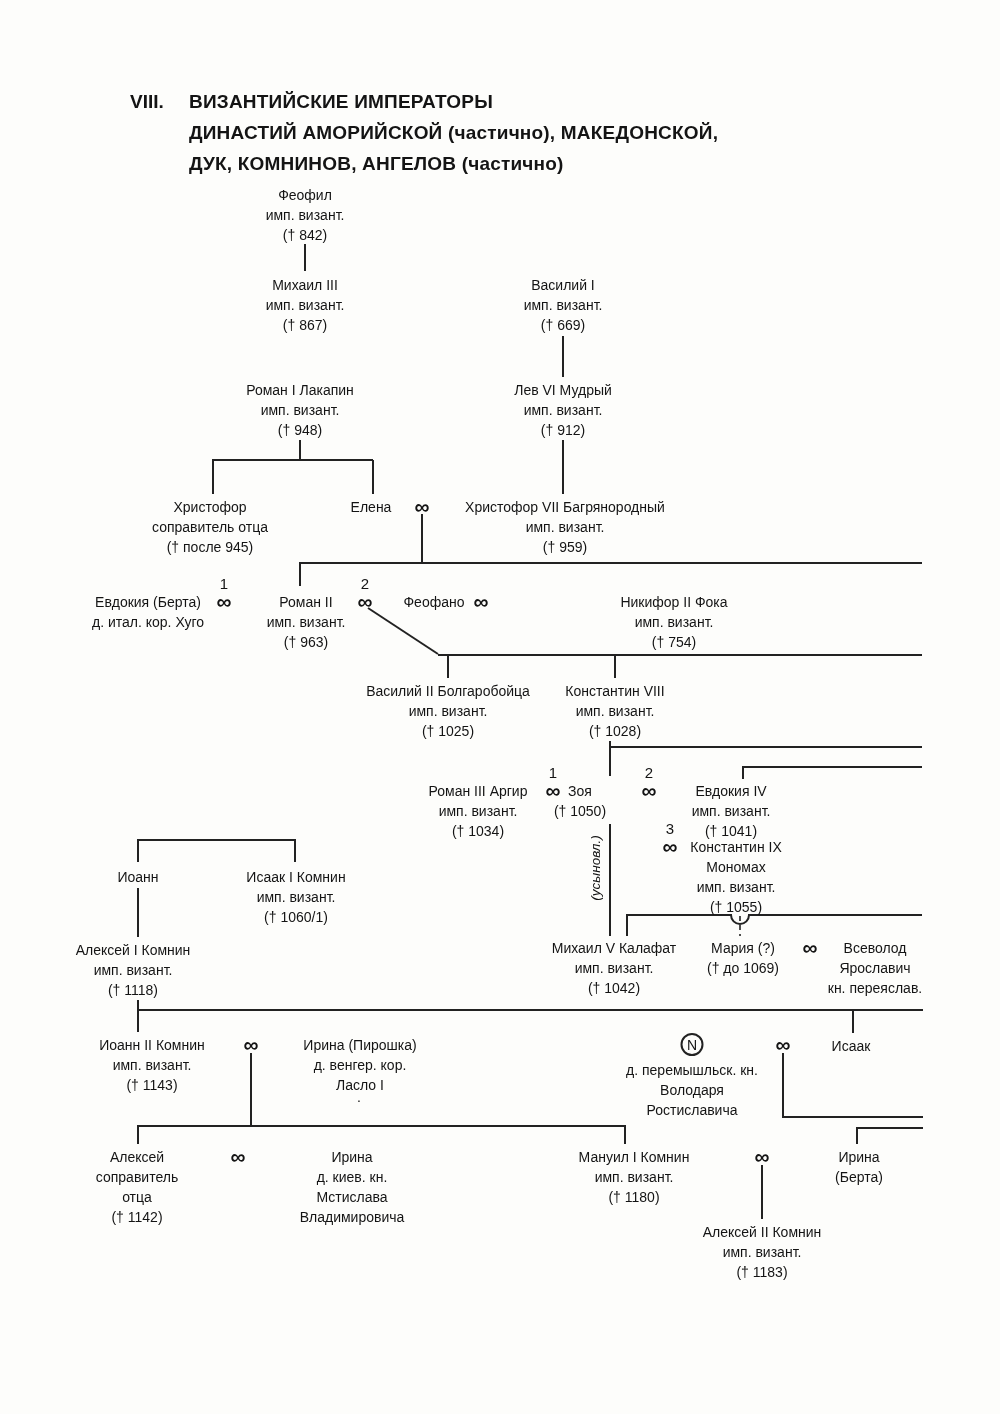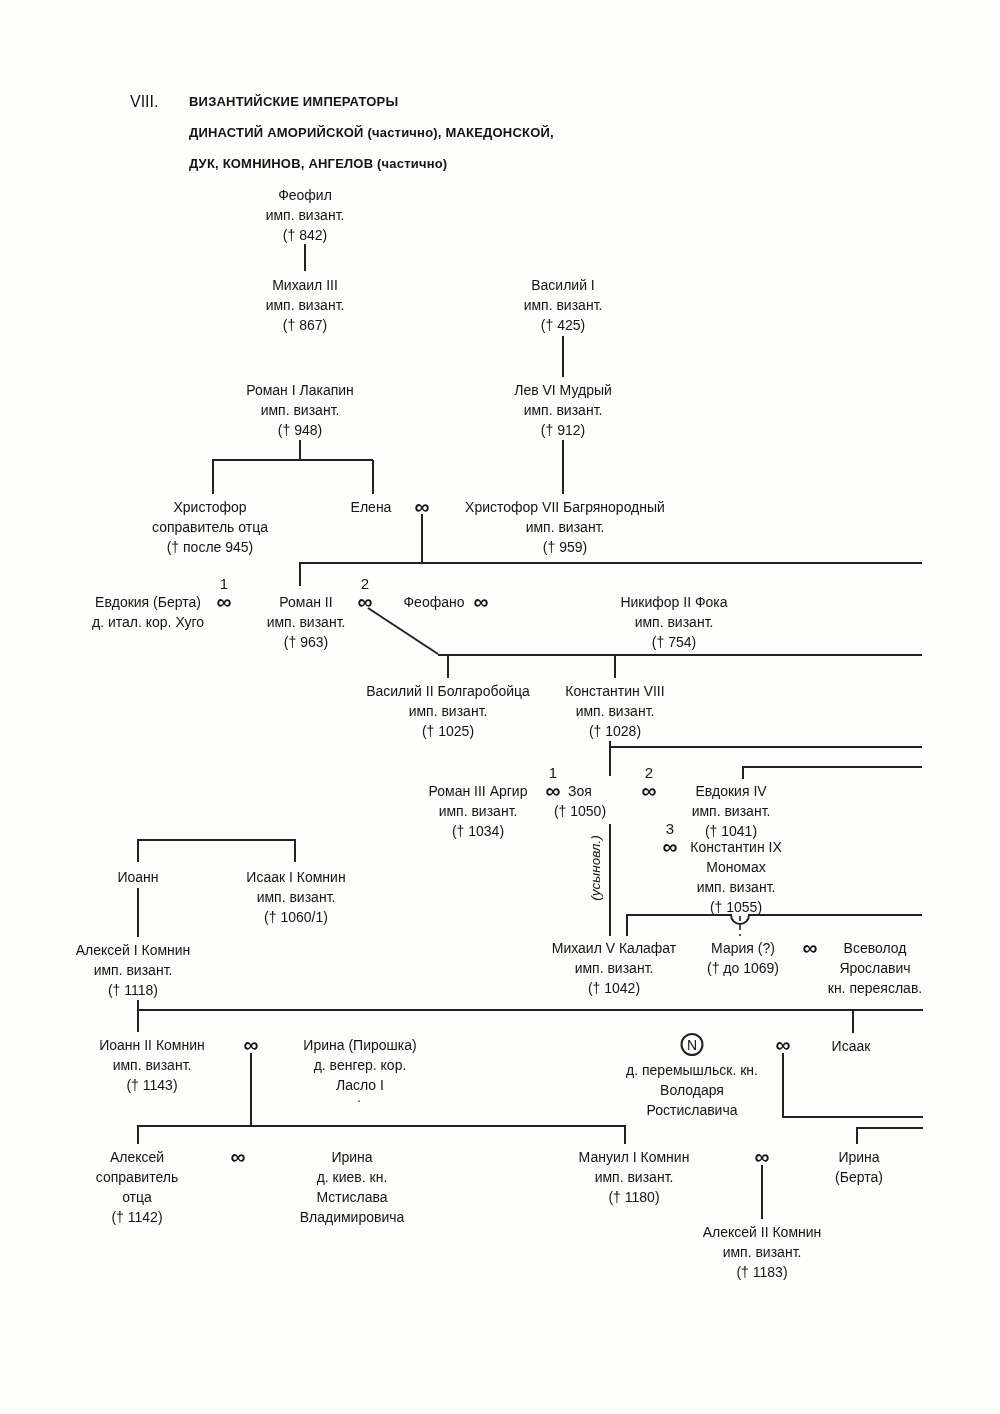--- a/index.html
+++ b/index.html
@@ -10,25 +10,25 @@
     background:#fdfdfb;
     font-family:"Liberation Sans","DejaVu Sans",sans-serif;
     color:#141414;
     overflow:hidden;
   }
   .lines-svg{position:absolute;left:0;top:0;width:1000px;height:1414px;}
   .lines-svg path{fill:none;stroke:#222;stroke-width:2;}
   .lines-svg path.dashed{stroke-dasharray:5 4;stroke-width:1.6;}
   .title-numeral{
     position:absolute;left:130px;top:86px;
-    font-size:16px;font-weight:400;line-height:31px;
+    font-size:19px;font-weight:700;line-height:31px;
   }
   .title-block{
     position:absolute;left:189px;top:86px;width:640px;
-    font-size:13px;font-weight:700;line-height:31px;
+    font-size:19px;font-weight:700;line-height:31px;
     letter-spacing:.2px;
   }
   .node{
     position:absolute;width:230px;
     transform:translateX(-50%);
     text-align:center;
     font-size:14px;line-height:20px;
     white-space:nowrap;
   }
   .node.narrow{width:170px;}
@@ -123,21 +123,21 @@
       <div class="tl">(† 842)</div>
     </div>
   <div class="node" style="left:305px;top:275px">
       <div class="tl">Михаил III</div>
       <div class="tl">имп. визант.</div>
       <div class="tl">(† 867)</div>
     </div>
   <div class="node" style="left:563px;top:275px">
       <div class="tl">Василий I</div>
       <div class="tl">имп. визант.</div>
-      <div class="tl">(† 425)</div>
+      <div class="tl">(† 669)</div>
     </div>
   <div class="node" style="left:300px;top:380px">
       <div class="tl">Роман I Лакапин</div>
       <div class="tl">имп. визант.</div>
       <div class="tl">(† 948)</div>
     </div>
   <div class="node" style="left:563px;top:380px">
       <div class="tl">Лев VI Мудрый</div>
       <div class="tl">имп. визант.</div>
       <div class="tl">(† 912)</div>

